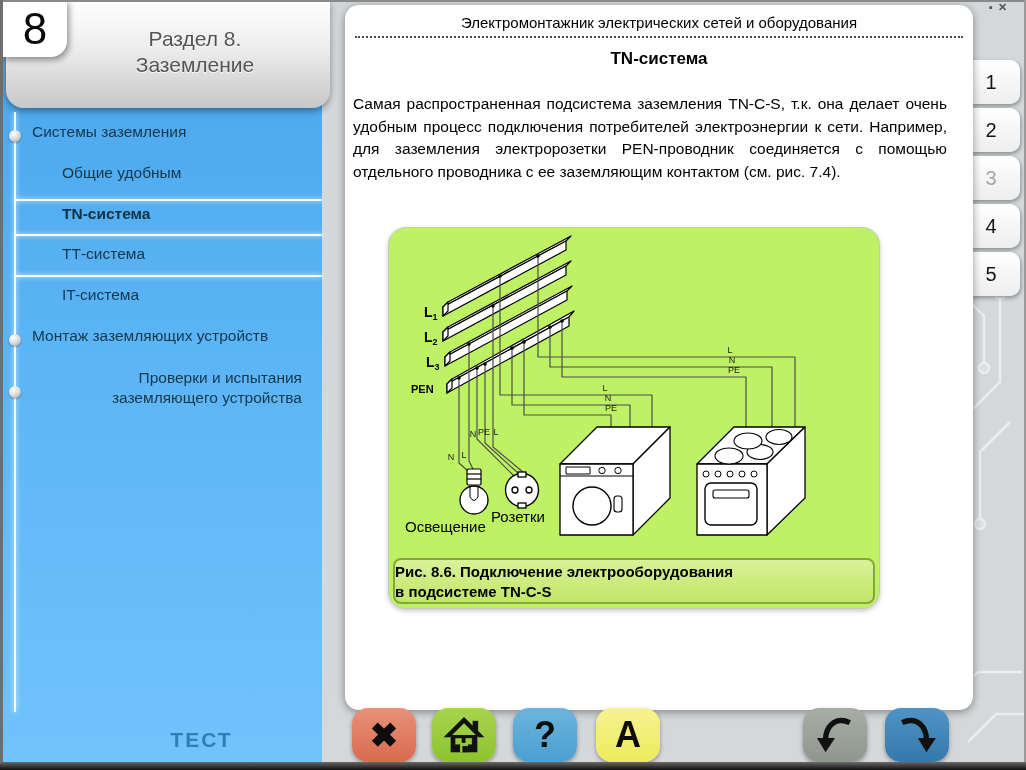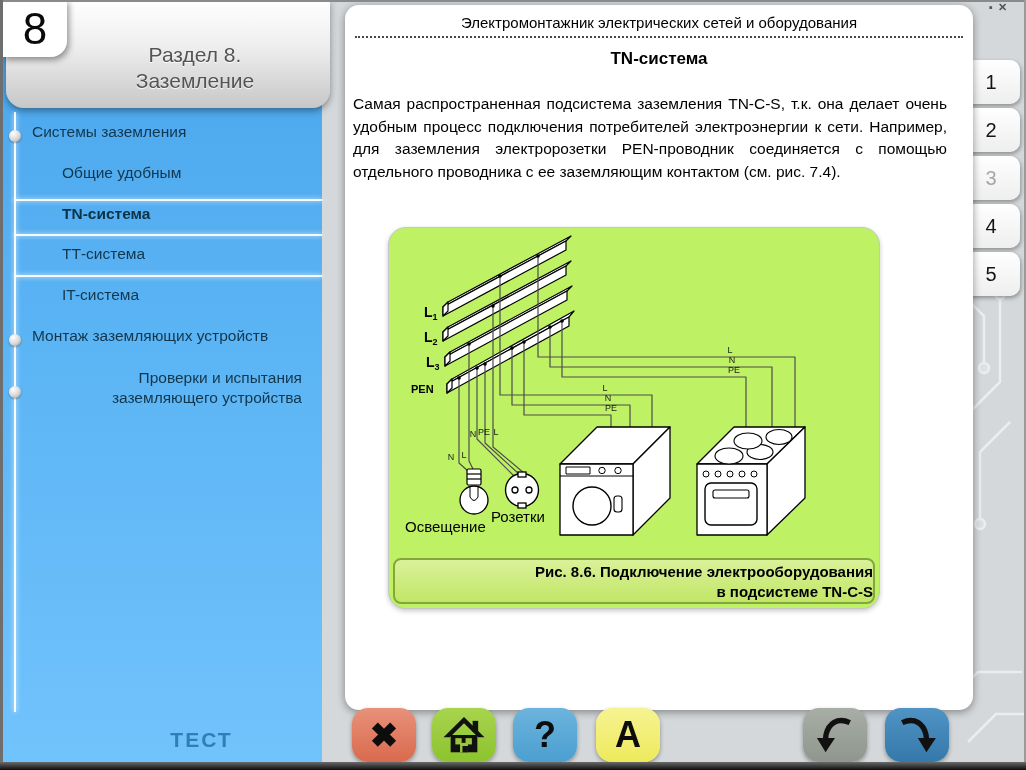--- a/index.html
+++ b/index.html
@@ -32,21 +32,21 @@
   .side-item.active{font-weight:bold;color:#0c3246;}
   .side-item.wrap{white-space:normal;width:270px;line-height:20px;}
   .test-label{position:absolute;left:0;top:728px;width:319px;text-align:center;
               font-size:21px;font-weight:bold;letter-spacing:2px;color:#2f7fb4;padding-left:39px;}
 
   
   .header-panel{position:absolute;left:6px;top:0;width:324px;height:108px;z-index:5;
                 background:linear-gradient(180deg,#ffffff 0%,#ededed 45%,#c7c7c7 100%);
                 border-radius:0 0 18px 18px;box-shadow:0 3px 7px rgba(0,0,0,.38);}
   .header-title{position:absolute;left:60px;right:6px;top:26px;text-align:center;
-                font-size:21px;color:#545454;line-height:26px;text-shadow:0 1px 1px #fff;margin-top:16px;}
+                font-size:21px;color:#545454;line-height:26px;text-shadow:0 1px 1px #fff;}
   .num-box{position:absolute;left:3px;top:0;width:64px;height:57px;background:#fff;z-index:6;
            border-radius:0 0 16px 0;box-shadow:2px 3px 6px rgba(0,0,0,.4);
            display:flex;align-items:center;justify-content:center;}
   .num-box span{font-size:44px;color:#0a0a0a;}
 
   
   .card{position:absolute;left:345px;top:5px;width:628px;height:705px;background:#fff;
         border-radius:14px;box-shadow:0 2px 9px rgba(0,0,0,.4);z-index:5;}
   .app-title{position:absolute;left:0;top:9px;width:100%;text-align:center;font-size:15px;color:#000;}
   .dotted-rule{position:absolute;left:10px;right:10px;top:31px;border-top:2px dotted #4a4a4a;}
@@ -54,21 +54,21 @@
               font-size:17px;font-weight:bold;color:#000;}
   .paragraph{position:absolute;left:8px;top:88px;width:594px;font-size:15.5px;line-height:22.5px;
              color:#000;text-align:justify;}
 
   
   .figure-card{position:absolute;left:43px;top:222px;width:490px;height:380px;background:#bef264;
                border:1px solid #c6c6c6;border-radius:18px;box-shadow:0 2px 5px rgba(0,0,0,.22);}
   .figure-caption{position:absolute;left:4px;right:4px;bottom:4px;height:46px;
                   background:linear-gradient(180deg,#daf199,#c1e667);
                   border:2px solid #83a73d;border-radius:8px;box-sizing:border-box;
-                  text-align:right;font-size:15px;font-weight:bold;color:#000;line-height:20px;padding-top:2px;padding-left:39px;}
+                  text-align:left;font-size:15px;font-weight:bold;color:#000;line-height:20px;padding-top:2px;}
   .fig-svg{position:absolute;left:1px;top:1px;}
   .fig-svg text{font-family:"Liberation Sans",sans-serif;}
 
   
   .tab{position:absolute;left:962px;width:58px;height:44px;z-index:2;
        background:linear-gradient(180deg,#ffffff,#eeeeee);
        border-radius:10px;box-shadow:1px 2px 4px rgba(0,0,0,.35);
        display:flex;align-items:center;justify-content:center;
        font-size:20px;color:#151515;cursor:pointer;}
   .tab.current{color:#a6a6a6;cursor:default;}

